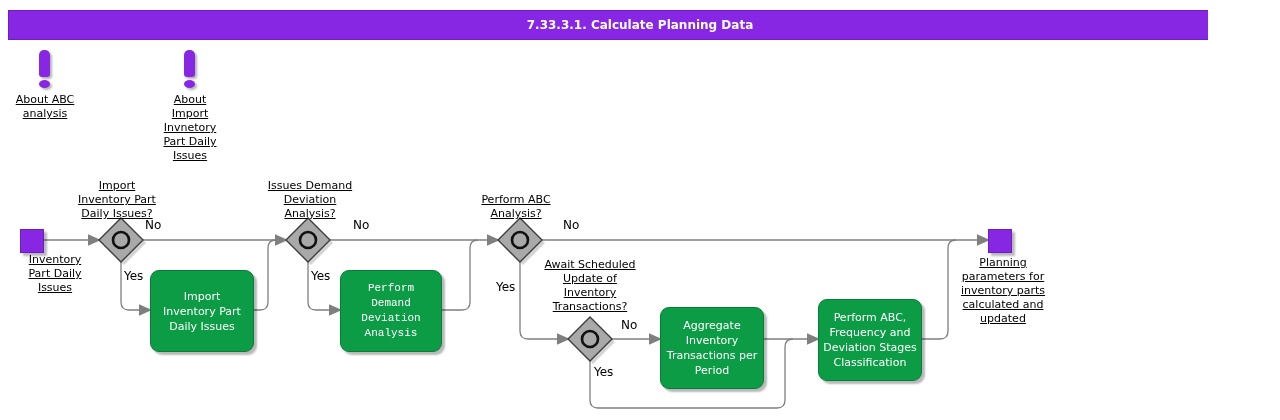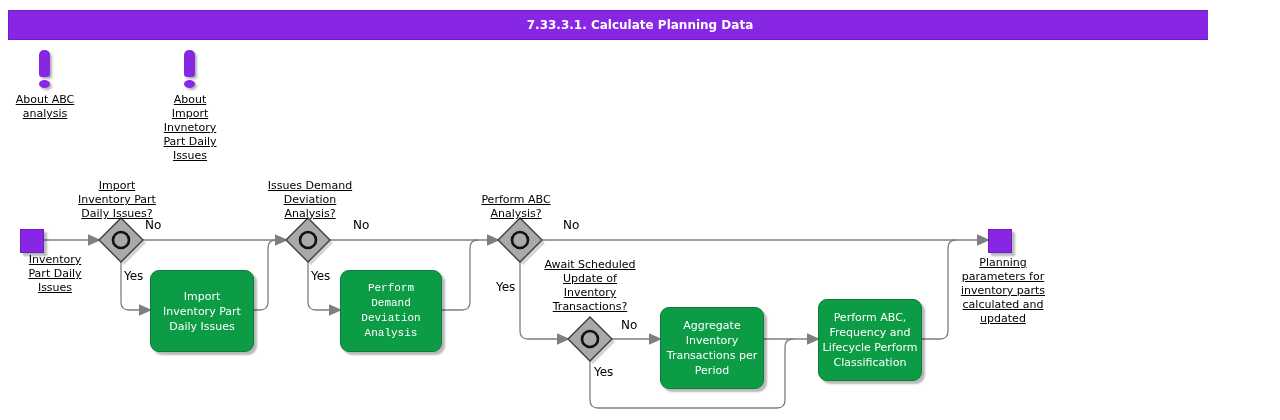--- a/index.html
+++ b/index.html
@@ -154,16 +154,16 @@
   <div class="activity" style="left:340px; top:270px; width:100px; height:80px;font-family:Liberation Mono, monospace;">Perform
 Demand
 Deviation
 Analysis</div>
   <div class="activity" style="left:660px; top:307px; width:102px; height:80px;">Aggregate
 Inventory
 Transactions per
 Period</div>
   <div class="activity" style="left:818px; top:299px; width:102px; height:80px;">Perform ABC,
 Frequency and
-Lifecycle Perform
+Deviation Stages
 Classification</div>
 
 </div>
 
 </body></html>

